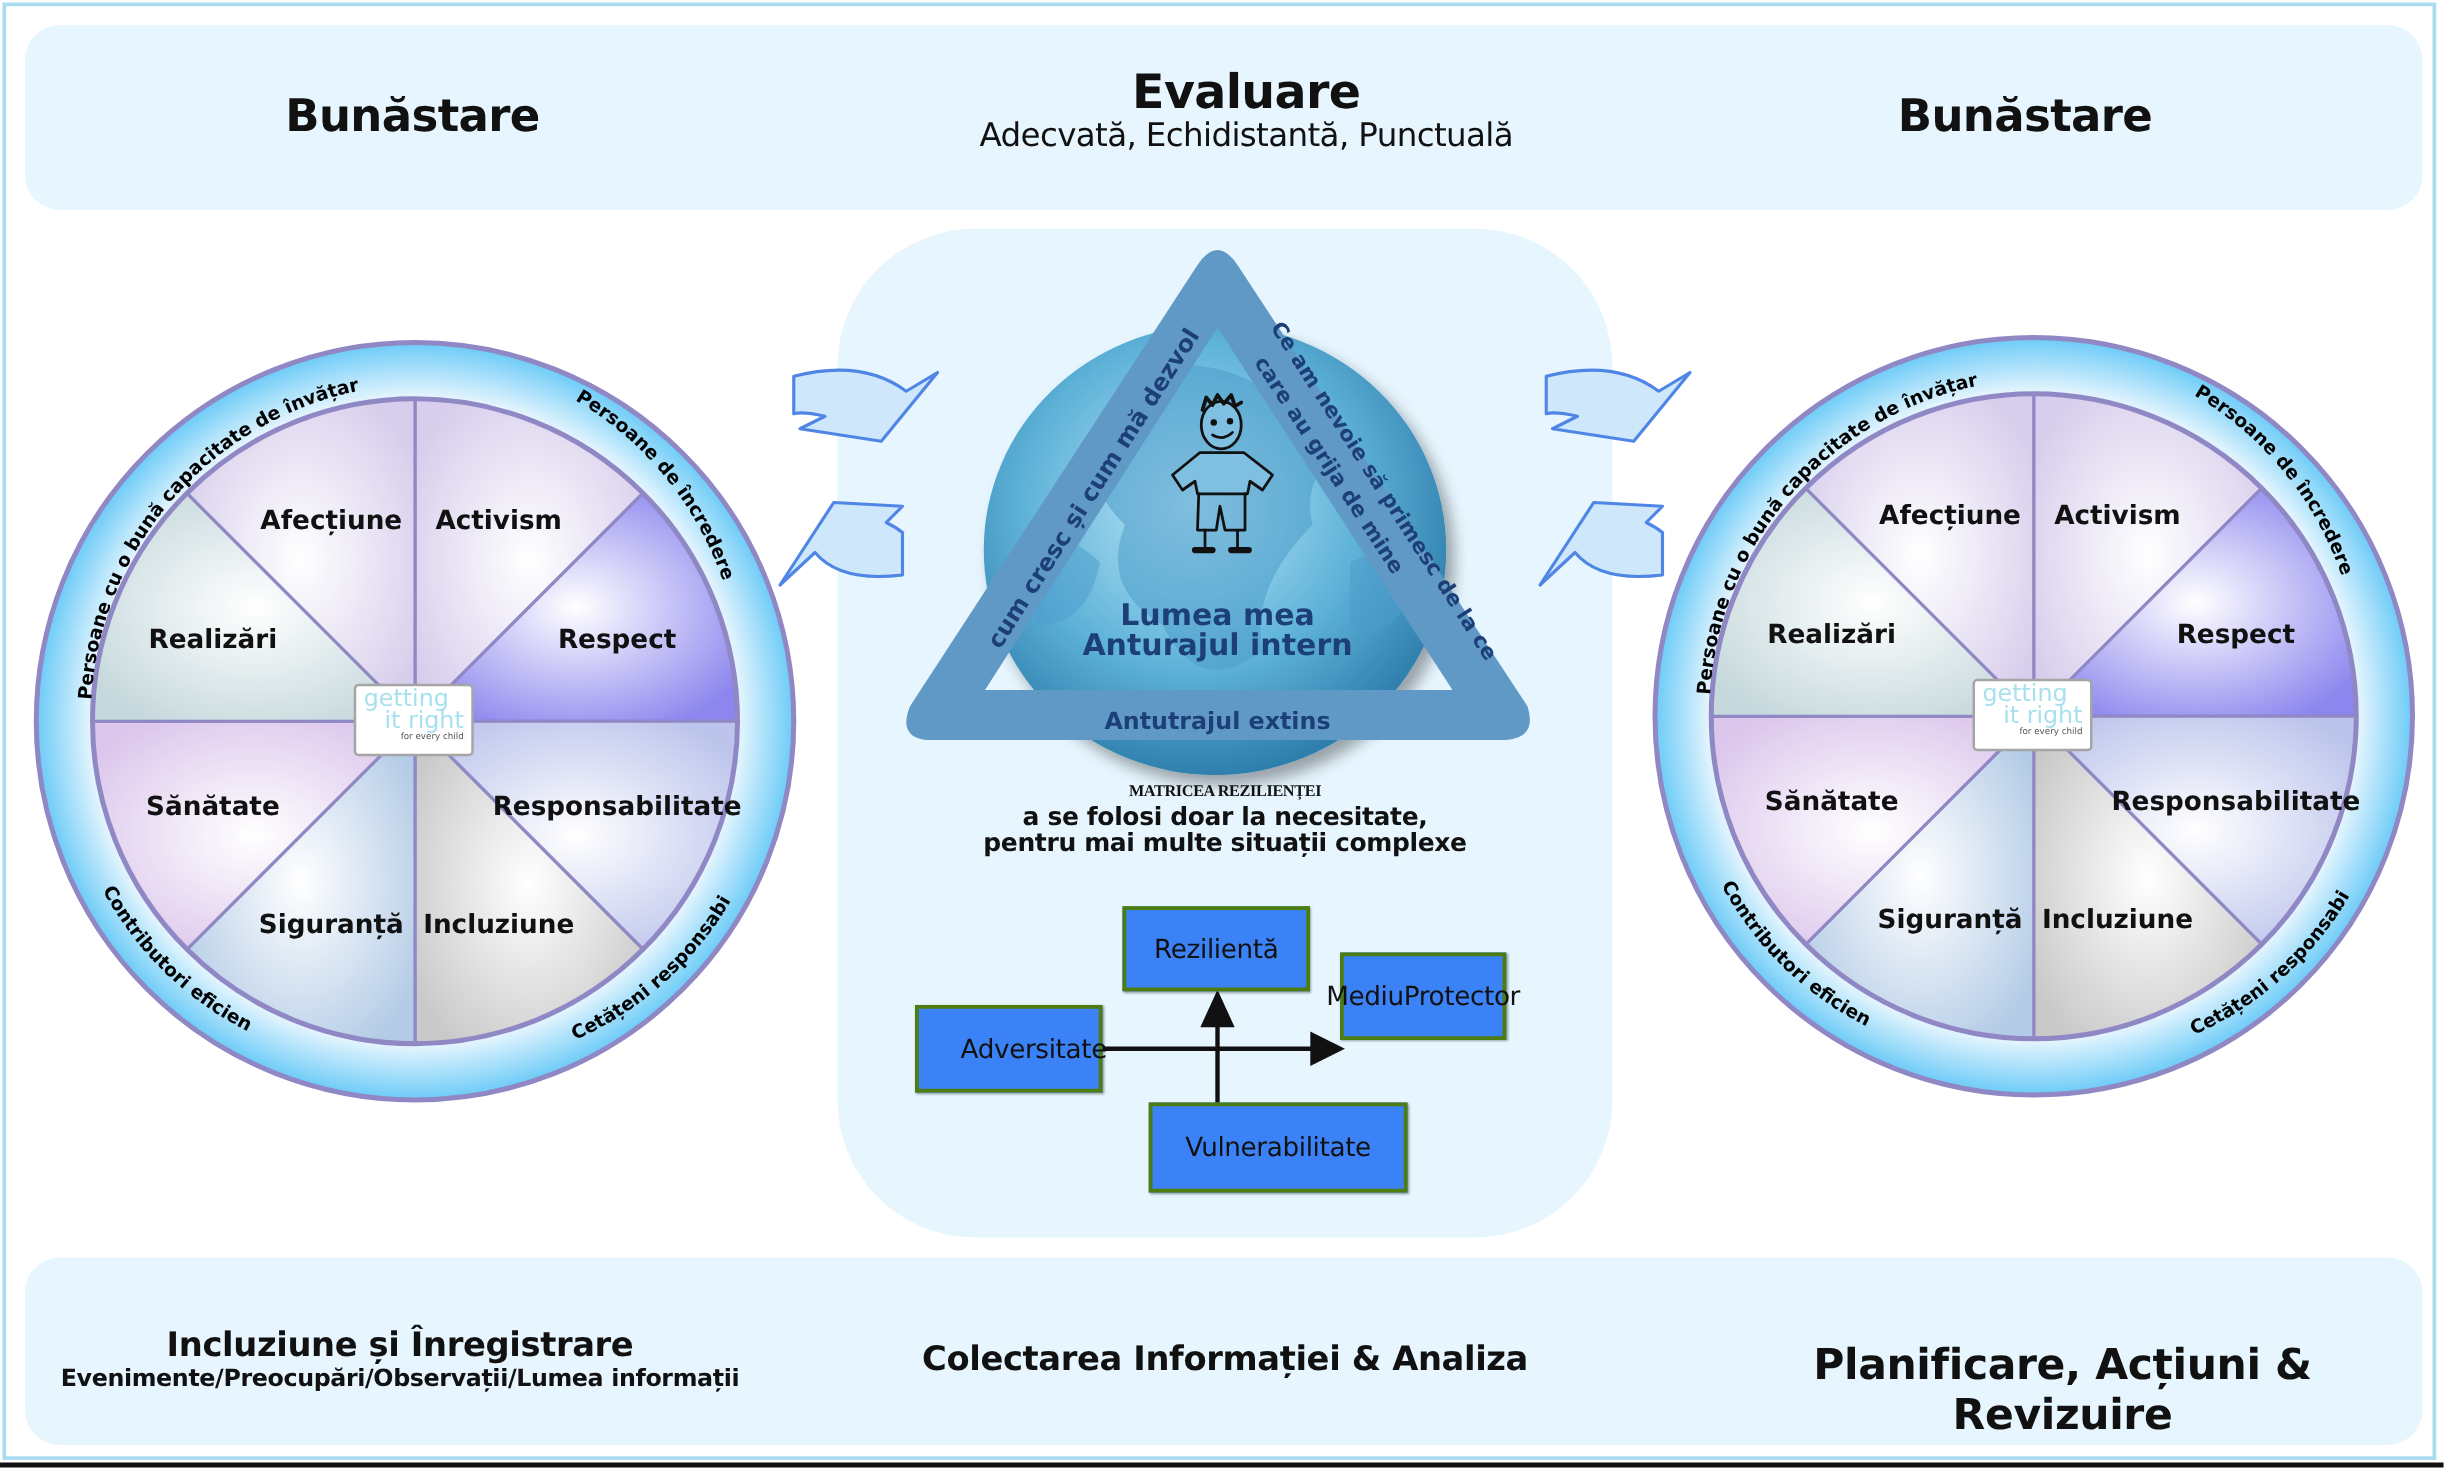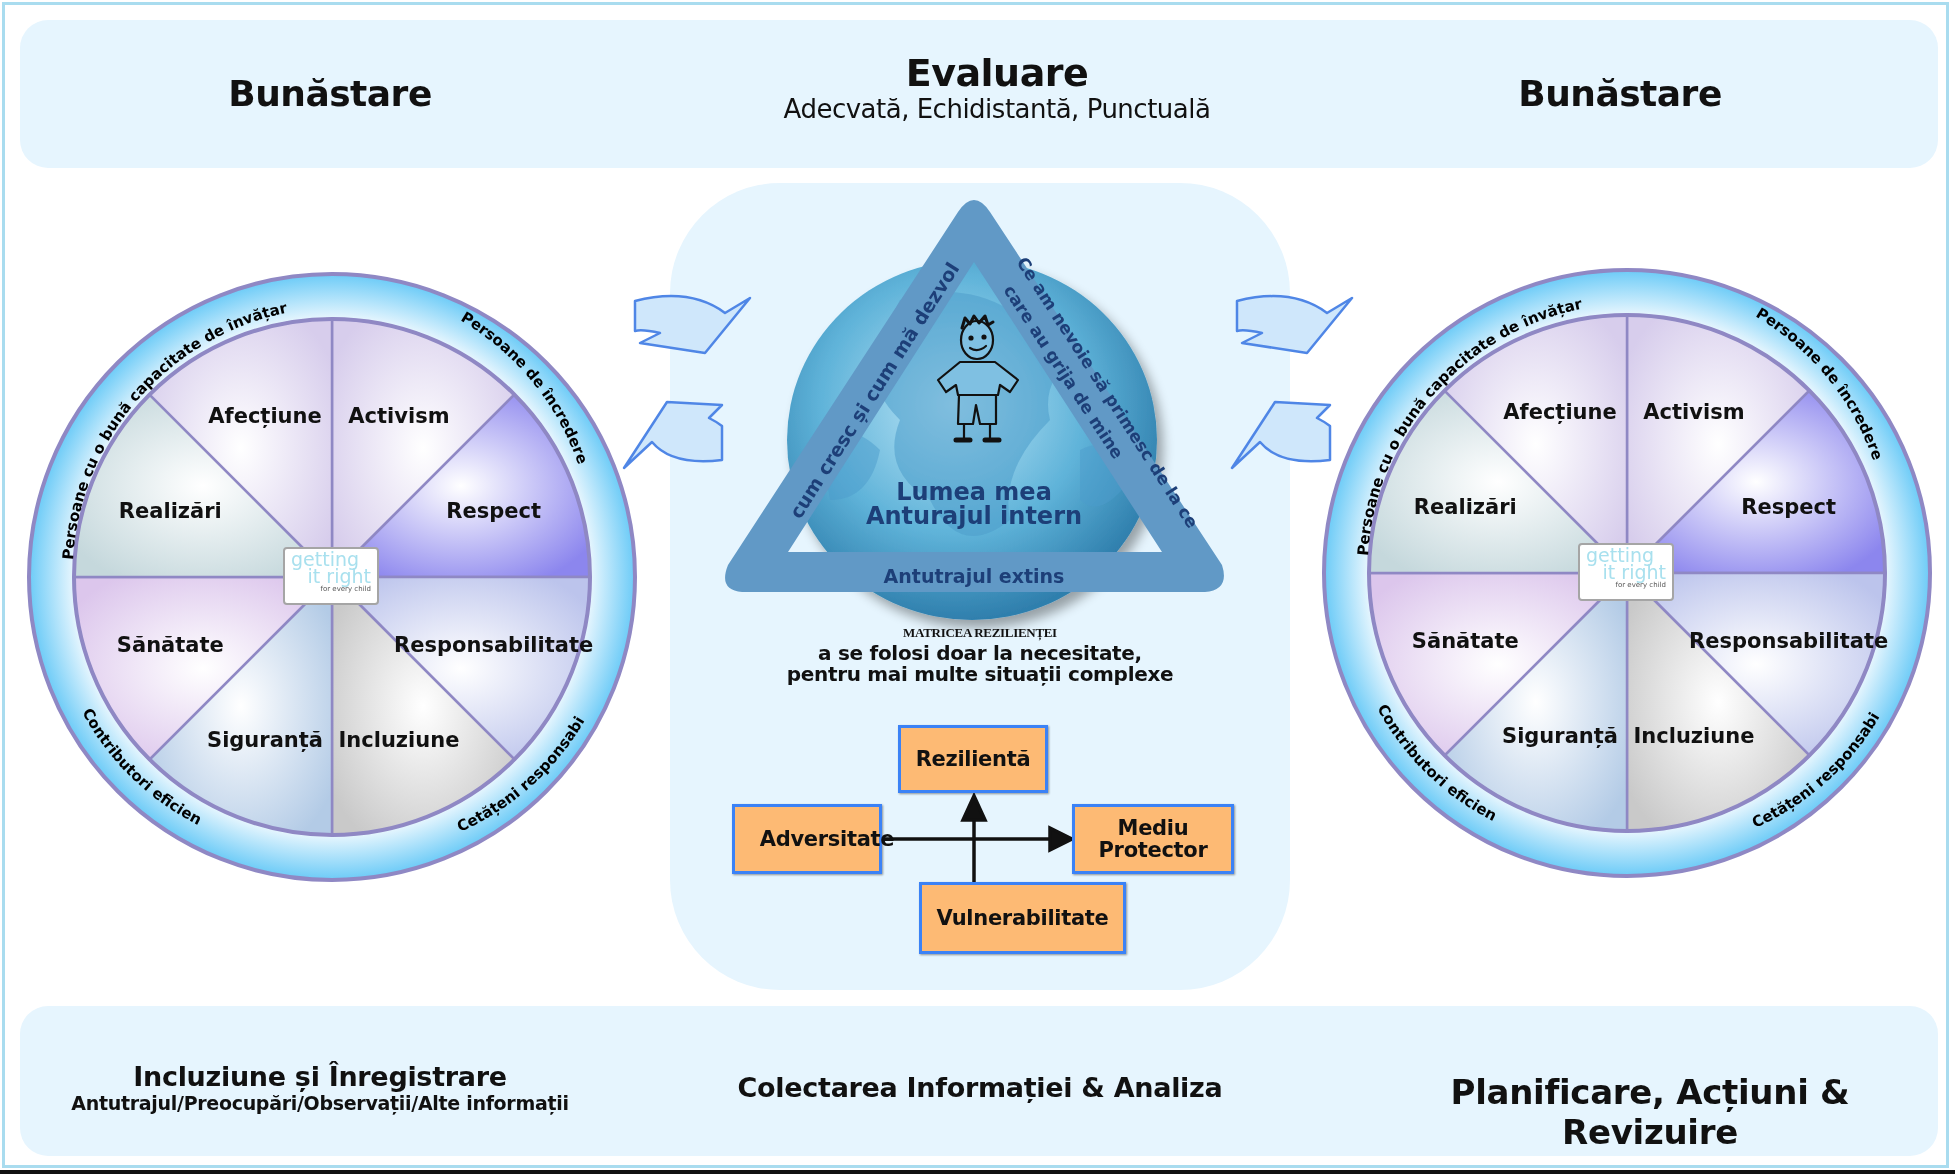--- a/index.html
+++ b/index.html
@@ -23,23 +23,23 @@
     .ftr-left .t { font-size: 27px; line-height: 30px; letter-spacing: -0.3px; }
     .ftr-left .s { font-size: 19px; line-height: 22px; letter-spacing: -0.3px; }
     .ftr-center { left: 720px; width: 520px; top: 1072px; font-size: 27px; letter-spacing: -0.3px; }
     .ftr-right { left: 1400px; width: 500px; top: 1072px; font-size: 34px; letter-spacing: -0.3px; }
     .panel { position: absolute; left: 670px; top: 183px; width: 620px; height: 807px;
              background: #e6f5fe; border-radius: 110px; }
     svg { position: absolute; left: 0; top: 0; overflow: visible; }
     .mat-title { position: absolute; left: 740px; width: 480px; top: 622px; text-align: center;
                  font-weight: bold; font-size: 20px; line-height: 21px; letter-spacing: -0.3px; }
     .mat-title .t { font-size: 13px; font-family: Liberation Serif, serif; }
-    .box { position: absolute; background: #fdba74; border: 3px solid #3b82f6; box-sizing: border-box;
+    .box { position: absolute; background: #3b82f6; border: 3px solid #4d7c0f; box-sizing: border-box;
            display: flex; align-items: center; justify-content: center; text-align: center;
-           font-weight: bold; font-size: 21px; line-height: 22px; letter-spacing: -0.3px;
+           font-weight: normal; font-size: 21px; line-height: 22px; letter-spacing: -0.3px;
            box-shadow: 1px 1px 2px rgba(0,0,0,0.4); }
   </style>
 </head>
 <body>
 
 <div class="frame"></div>
 <div class="bottom-line"></div>
 
 <div class="band top"></div>
 <div class="hdr hdr-left">Bunăstare</div>
@@ -231,27 +231,27 @@
   <div>a se folosi doar la necesitate,</div>
   <div>pentru mai multe situații complexe</div>
 </div>
 
 <div class="box" style="left:898px;top:725px;width:150px;height:68px;">
   <span>Rezilientă</span>
 </div>
 <div class="box" style="left:732px;top:804px;width:150px;height:70px;padding-left:40px;">
   <span>Adversitate</span>
 </div>
-<div class="box" style="left:1072px;top:804px;width:162px;height:70px;flex-direction:column;">
+<div class="box" style="left:1072px;top:762px;width:133px;height:70px;flex-direction:row;">
   <span>Mediu</span>
   <span>Protector</span>
 </div>
 <div class="box" style="left:887px;top:882px;width:207px;height:72px;margin-left:32px;">
   <span>Vulnerabilitate</span>
 </div>
 
 <div class="band bottom"></div>
 <div class="ftr ftr-left">
   <div class="t">Incluziune și Înregistrare</div>
-  <div class="s">Antutrajul/Preocupări/Observații/Alte informații</div>
+  <div class="s">Evenimente/Preocupări/Observații/Lumea informații</div>
 </div>
 <div class="ftr ftr-center">Colectarea Informației &amp; Analiza</div>
 <div class="ftr ftr-right">Planificare, Acțiuni &amp; Revizuire</div>
 
 </body></html>

